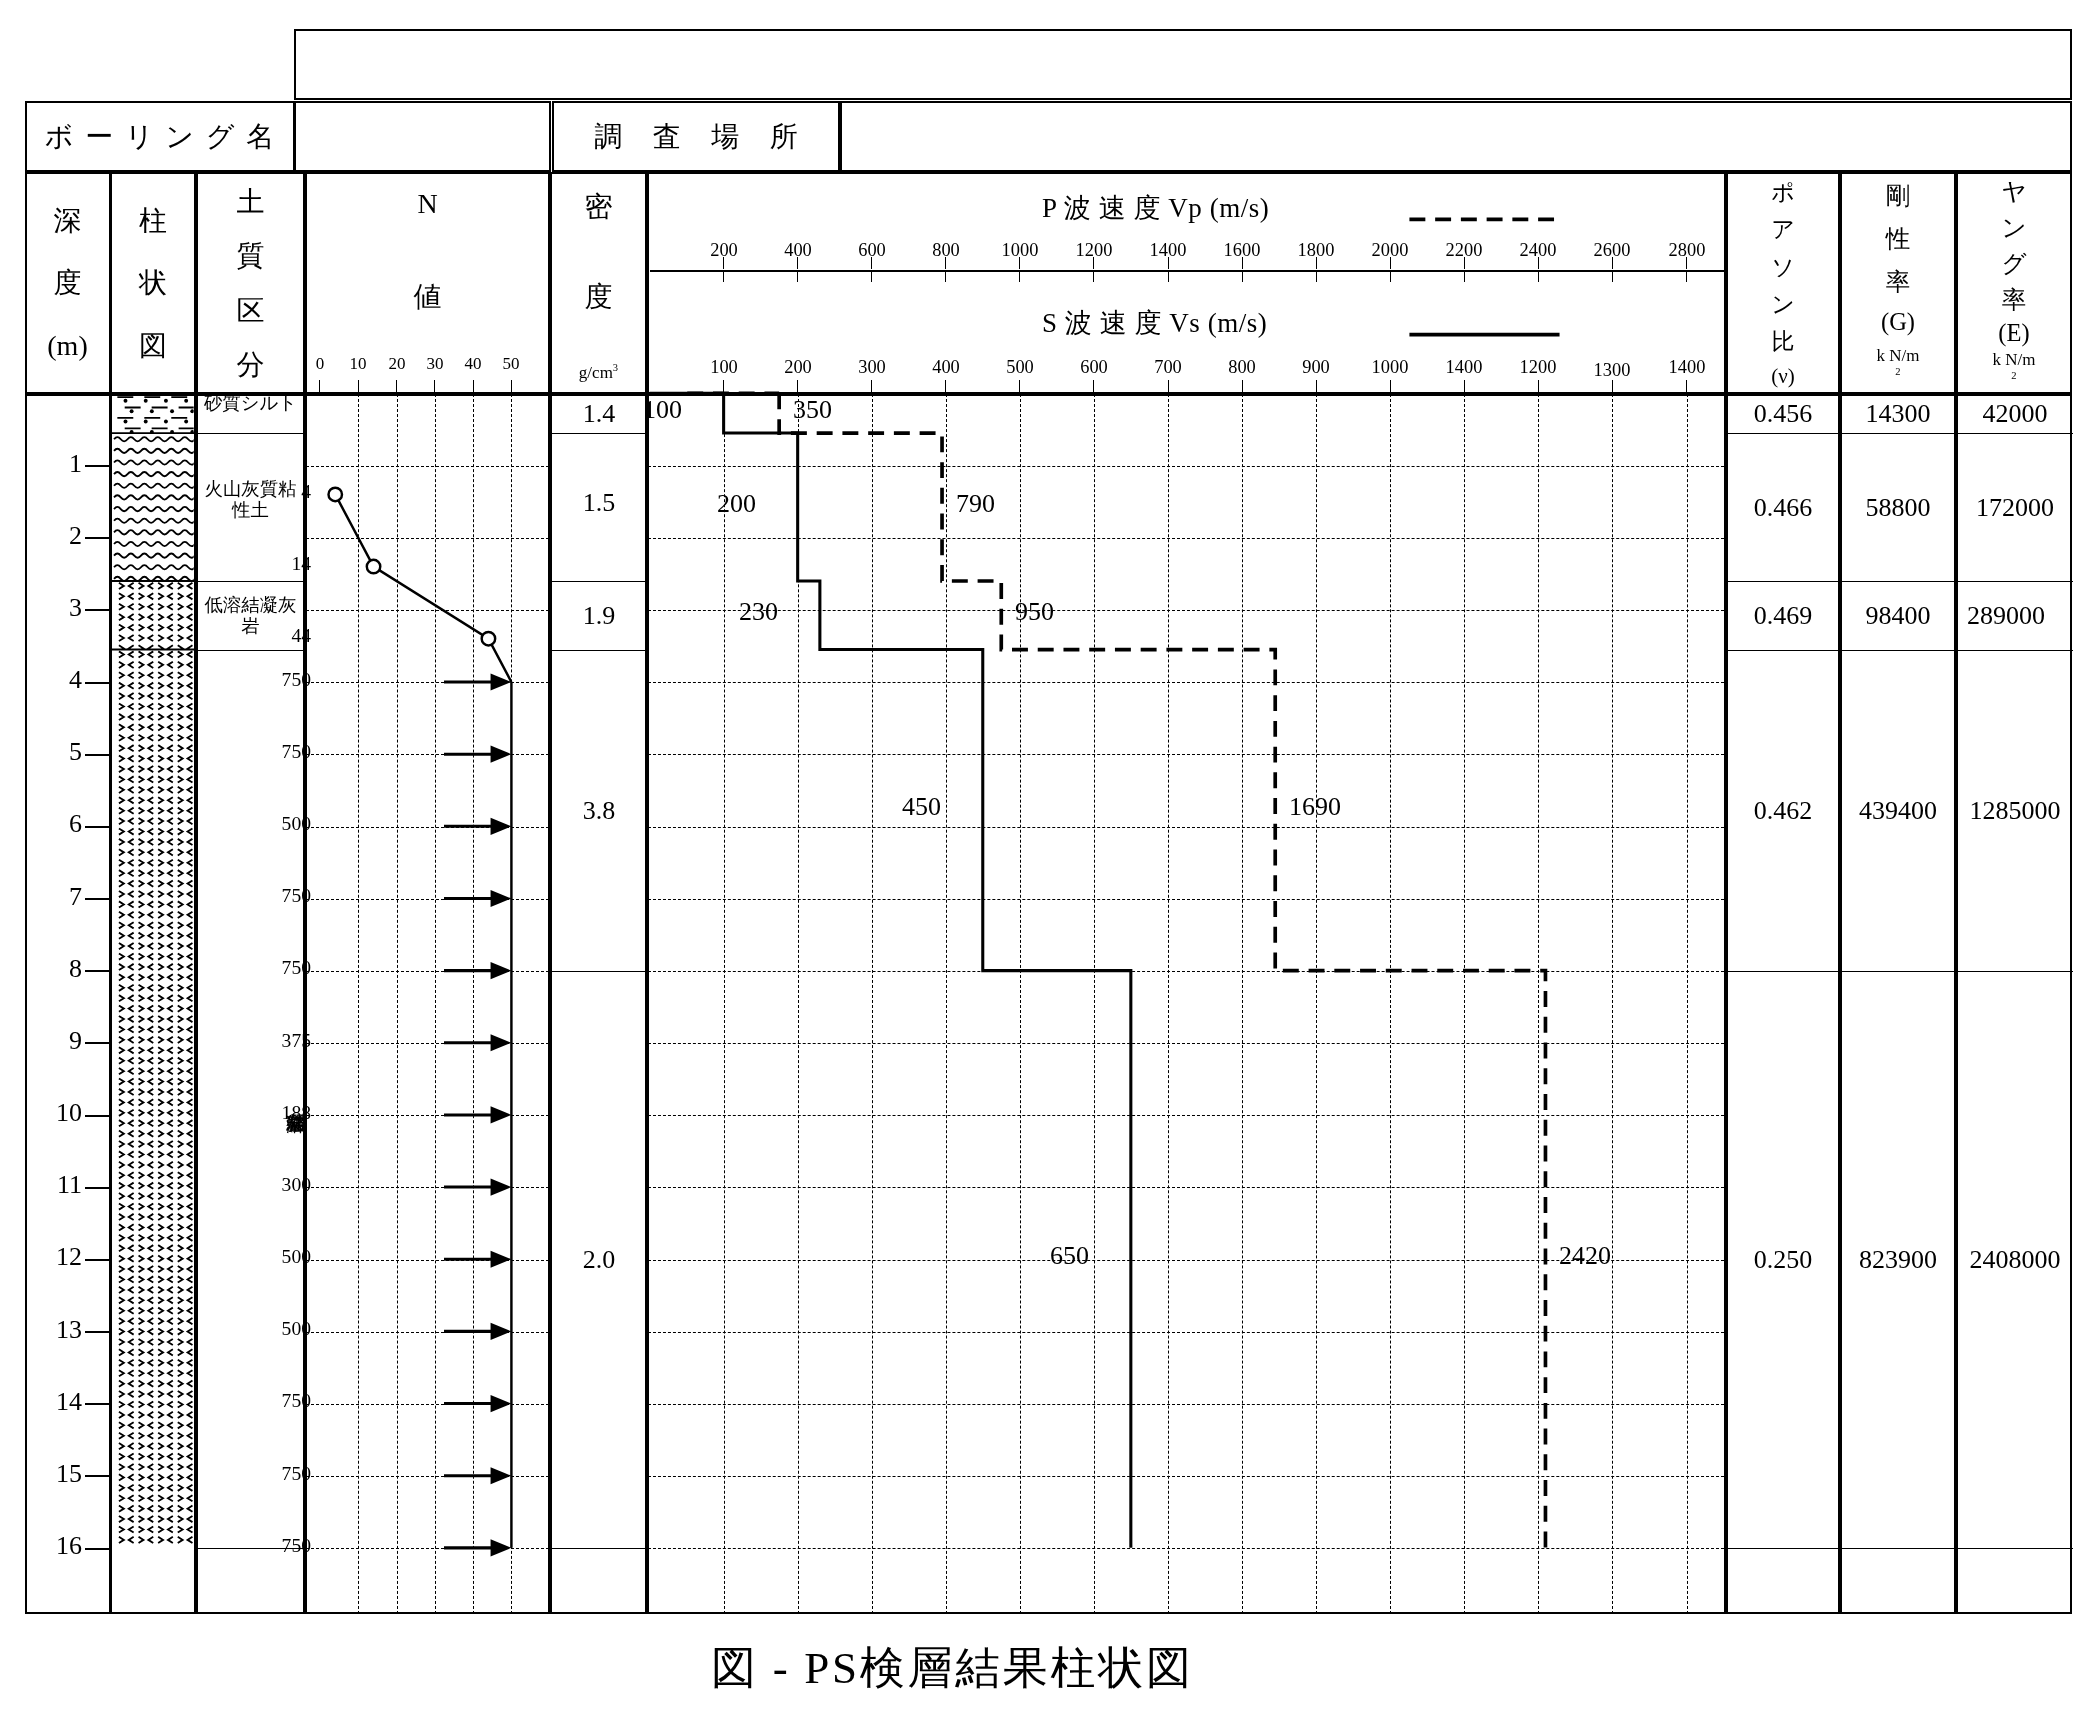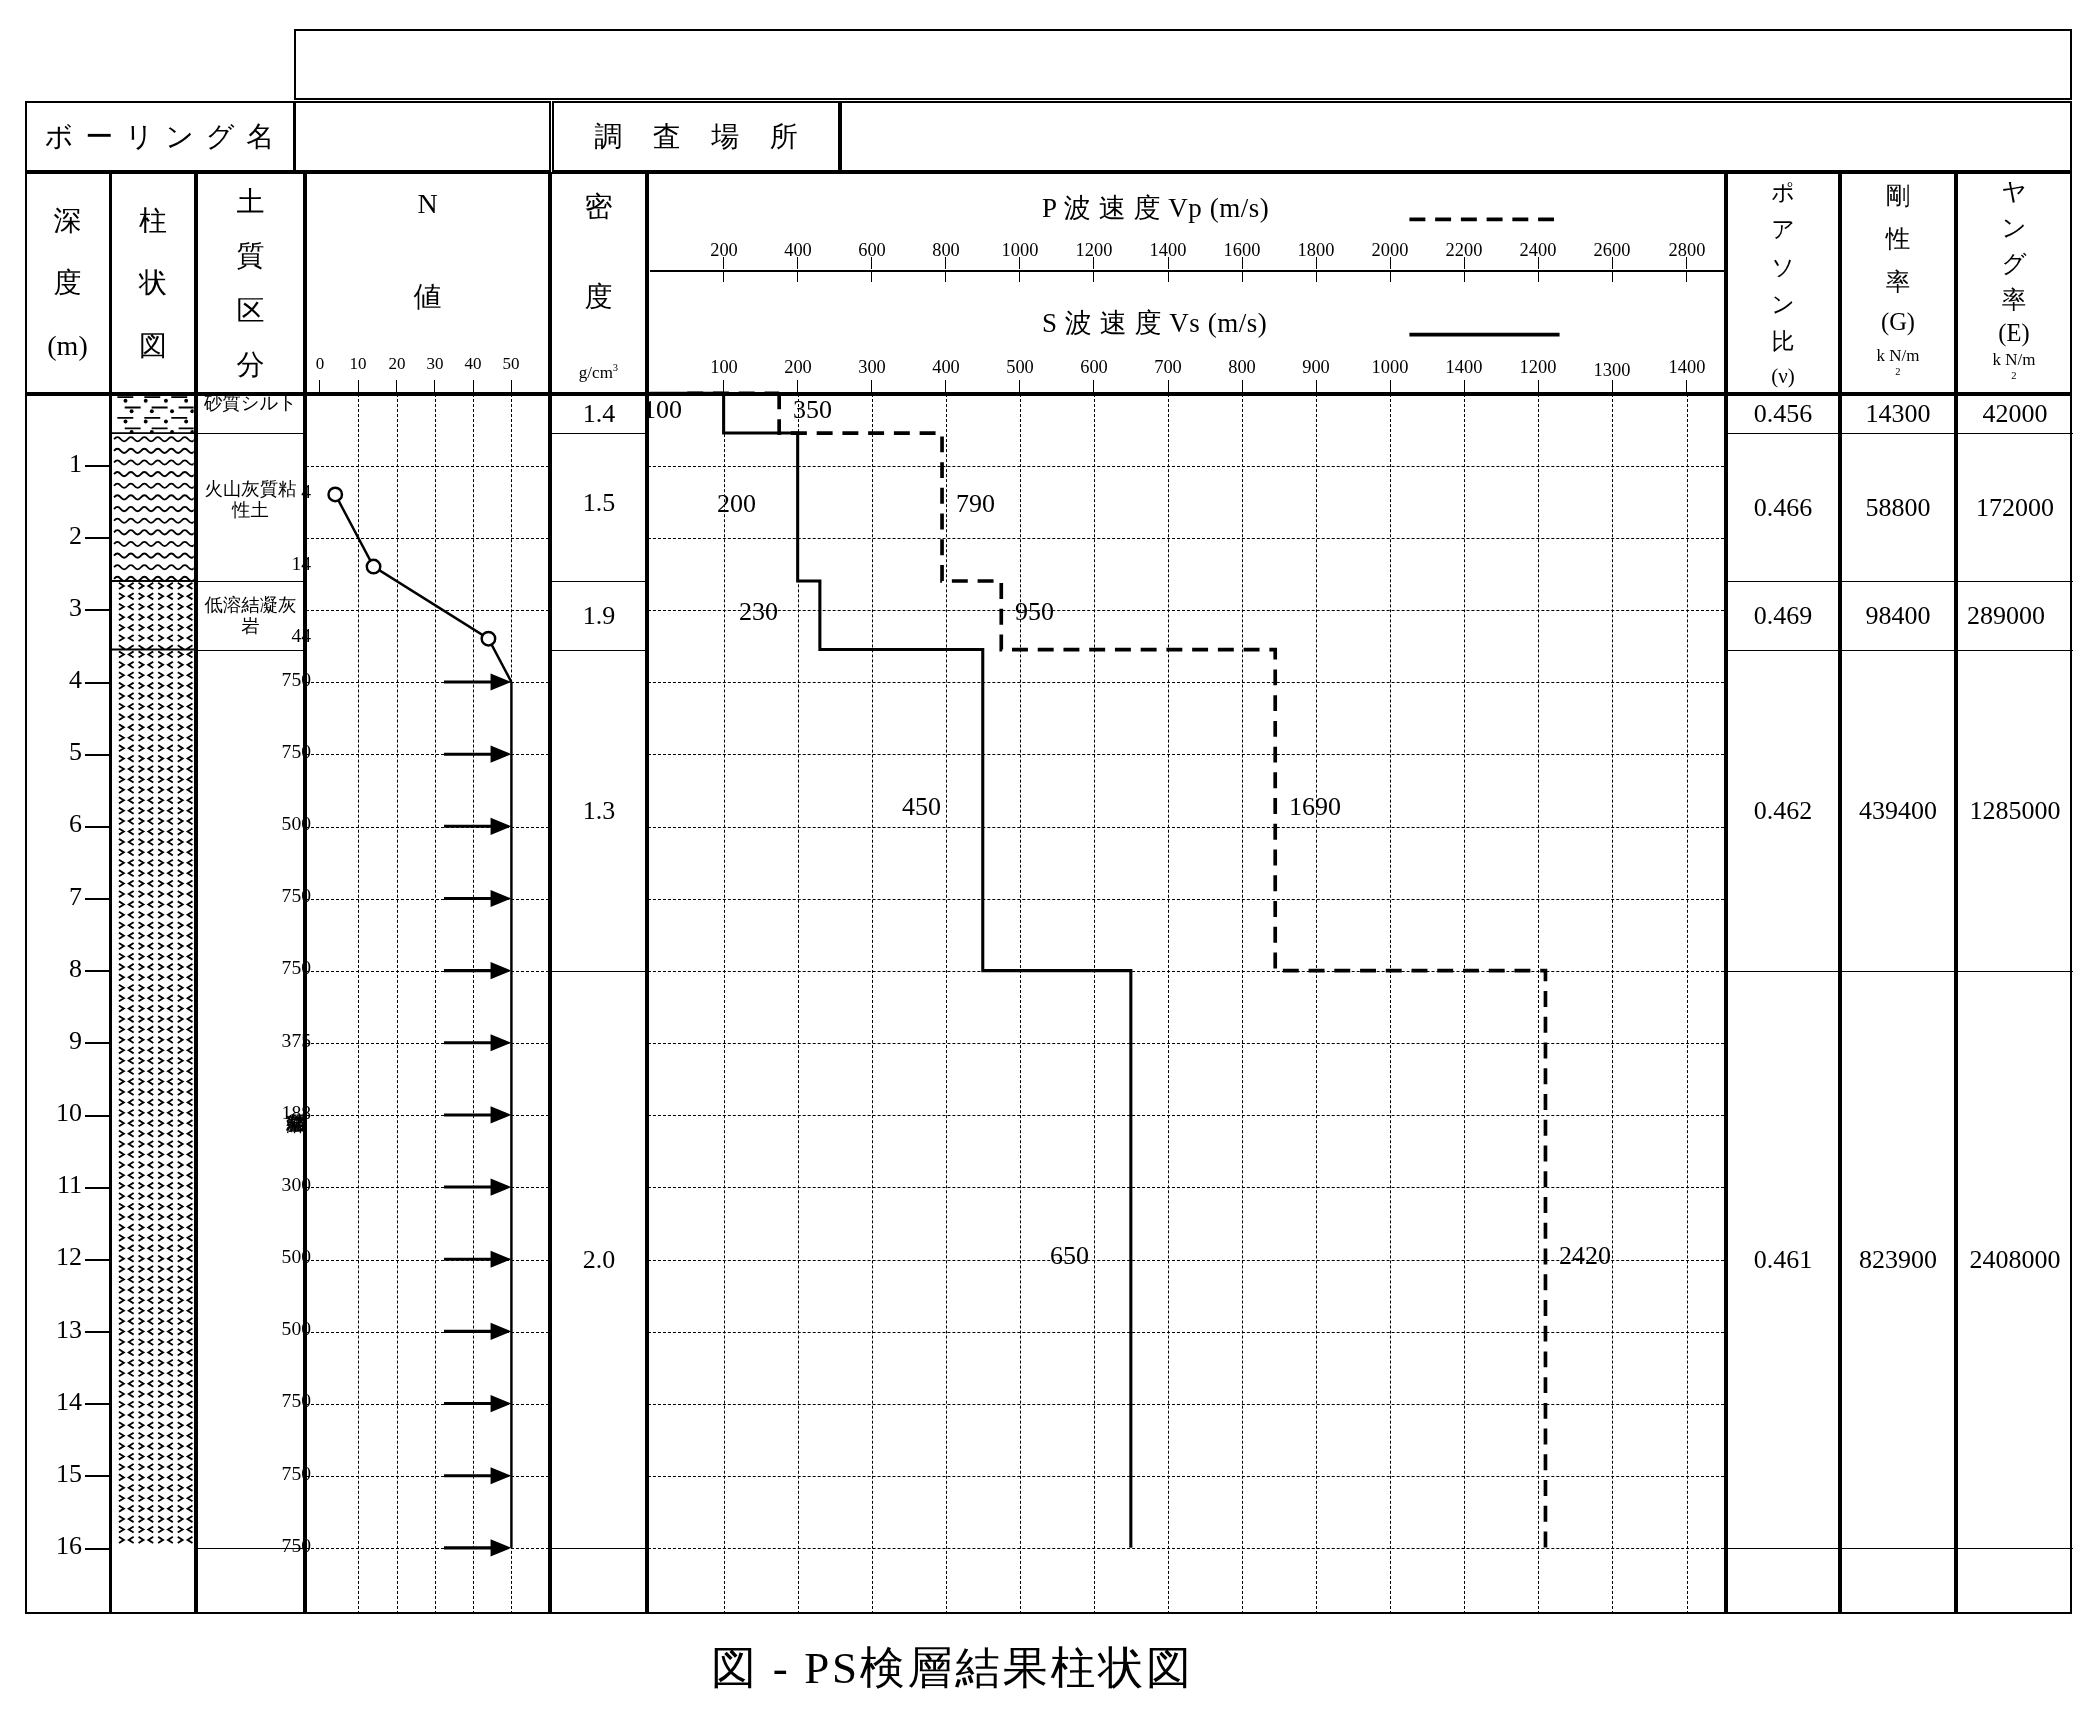--- a/index.html
+++ b/index.html
@@ -1185,33 +1185,33 @@
       <div class="cell" style="left:1958px;width:114px;top:489px;height:37px;">172000</div>
       <div style="position:absolute;left:1727px;top:433px;width:346px;height:0;border-top:1.8px solid #000;"></div>
       <div class="cell" style="left:552px;width:94px;top:597px;height:37px;">1.9</div>
       <div style="position:absolute;left:552px;top:581px;width:94px;height:0;border-top:1.8px solid #000;"></div>
       <div class="vallab" style="left:739px;top:597px;">230</div>
       <div class="vallab" style="left:1015px;top:597px;">950</div>
       <div class="cell" style="left:1727px;width:112px;top:597px;height:37px;">0.469</div>
       <div class="cell" style="left:1841px;width:114px;top:597px;height:37px;">98400</div>
       <div class="cell" style="left:1958px;width:96px;top:597px;height:37px;">289000</div>
       <div style="position:absolute;left:1727px;top:581px;width:346px;height:0;border-top:1.8px solid #000;"></div>
-      <div class="cell" style="left:552px;width:94px;top:792px;height:37px;">1.3</div>
+      <div class="cell" style="left:552px;width:94px;top:792px;height:37px;">3.8</div>
       <div style="position:absolute;left:552px;top:650px;width:94px;height:0;border-top:1.8px solid #000;"></div>
       <div class="vallab" style="left:902px;top:792px;">450</div>
       <div class="vallab" style="left:1289px;top:792px;">1690</div>
       <div class="cell" style="left:1727px;width:112px;top:792px;height:37px;">0.462</div>
       <div class="cell" style="left:1841px;width:114px;top:792px;height:37px;">439400</div>
       <div class="cell" style="left:1958px;width:114px;top:792px;height:37px;">1285000</div>
       <div style="position:absolute;left:1727px;top:650px;width:346px;height:0;border-top:1.8px solid #000;"></div>
       <div class="cell" style="left:552px;width:94px;top:1241px;height:37px;">2.0</div>
       <div style="position:absolute;left:552px;top:971px;width:94px;height:0;border-top:1.8px solid #000;"></div>
       <div class="vallab" style="left:1050px;top:1241px;">650</div>
       <div class="vallab" style="left:1559px;top:1241px;">2420</div>
-      <div class="cell" style="left:1727px;width:112px;top:1241px;height:37px;">0.461</div>
+      <div class="cell" style="left:1727px;width:112px;top:1241px;height:37px;">0.250</div>
       <div class="cell" style="left:1841px;width:114px;top:1241px;height:37px;">823900</div>
       <div class="cell" style="left:1958px;width:114px;top:1241px;height:37px;">2408000</div>
       <div style="position:absolute;left:1727px;top:971px;width:346px;height:0;border-top:1.8px solid #000;"></div>
       <div style="position:absolute;left:552px;top:1548px;width:94px;height:0;border-top:1.8px solid #000;"></div>
       <div style="position:absolute;left:1727px;top:1548px;width:346px;height:0;border-top:1.8px solid #000;"></div>
       <div style="position:absolute;left:197px;top:1548px;width:107px;height:0;border-top:1.8px solid #000;"></div>
     </div>
   <svg id="curve-layer" class="ov" width="2097" height="1728" viewBox="0 0 3422 2820">
       <path d="M 547 806.8520710059172 L 609.5 924.603550295858 L 797 1042.3550295857988 L 834.5 1113.0059171597634 " fill="none" stroke="#000" stroke-width="4"></path>
       <circle cx="547" cy="806.8520710059172" r="11" fill="#fff" stroke="#000" stroke-width="4"></circle>

